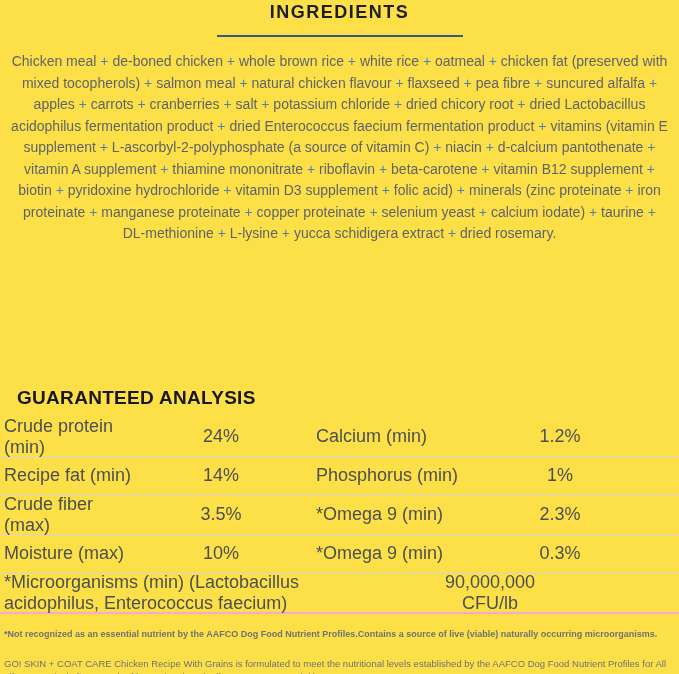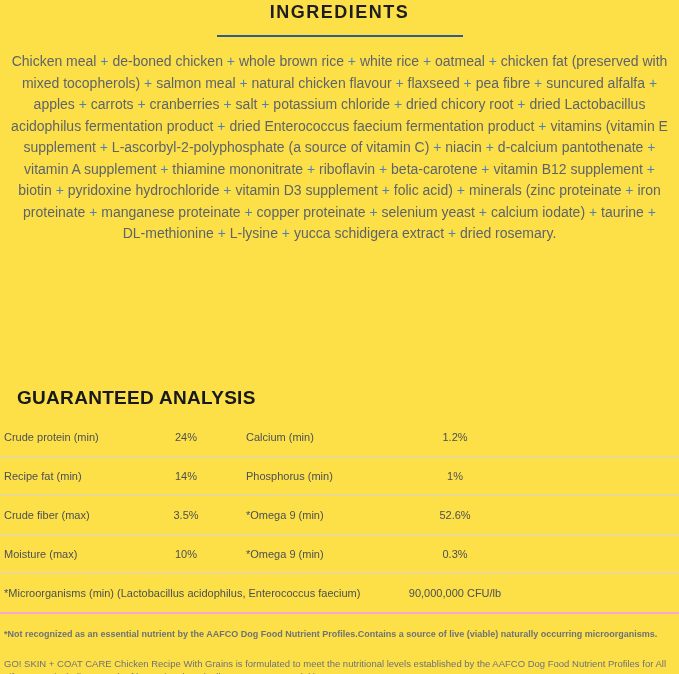--- a/index.html
+++ b/index.html
@@ -53,22 +53,23 @@
   }
   .analysis-table {
     margin-top: 9px;
     width: 679px;
   }
   .t-row {
     display: flex;
     align-items: center;
     height: 38px;
     border-bottom: 1px solid #d5d5d5;
-    font-size: 11px;
+    font-size: 18px;
     color: #4b5055;
+    gap: 35px;
   }
   .t-row .c { display: block; }
   .t-row .l1 { flex: 0 0 136px; padding-left: 4px; text-align: left; }
   .t-row .v1 { flex: 0 0 92px;  text-align: center; }
   .t-row .l2 { flex: 0 0 153px; padding-left: 14px; text-align: left; }
   .t-row .v2 { flex: 0 0 112px; text-align: center; }
   .t-row .sp { flex: 1 1 auto; }
   .t-row.wide .lw { flex: 0 0 395px; padding-left: 4px; text-align: left; }
   .t-row.wide { border-bottom: 2px solid #f9a8d4; }
   
@@ -117,21 +118,21 @@
         <span class="c v1">14%</span>
         <span class="c l2">Phosphorus (min)</span>
         <span class="c v2">1%</span>
         <span class="c sp"></span>
       </div>
 
       <div class="t-row">
         <span class="c l1">Crude fiber (max)</span>
         <span class="c v1">3.5%</span>
         <span class="c l2">*Omega 9 (min)</span>
-        <span class="c v2">52.6%</span>
+        <span class="c v2">2.3%</span>
         <span class="c sp"></span>
       </div>
 
       <div class="t-row">
         <span class="c l1">Moisture (max)</span>
         <span class="c v1">10%</span>
         <span class="c l2">*Omega 9 (min)</span>
         <span class="c v2">0.3%</span>
         <span class="c sp"></span>
       </div>

